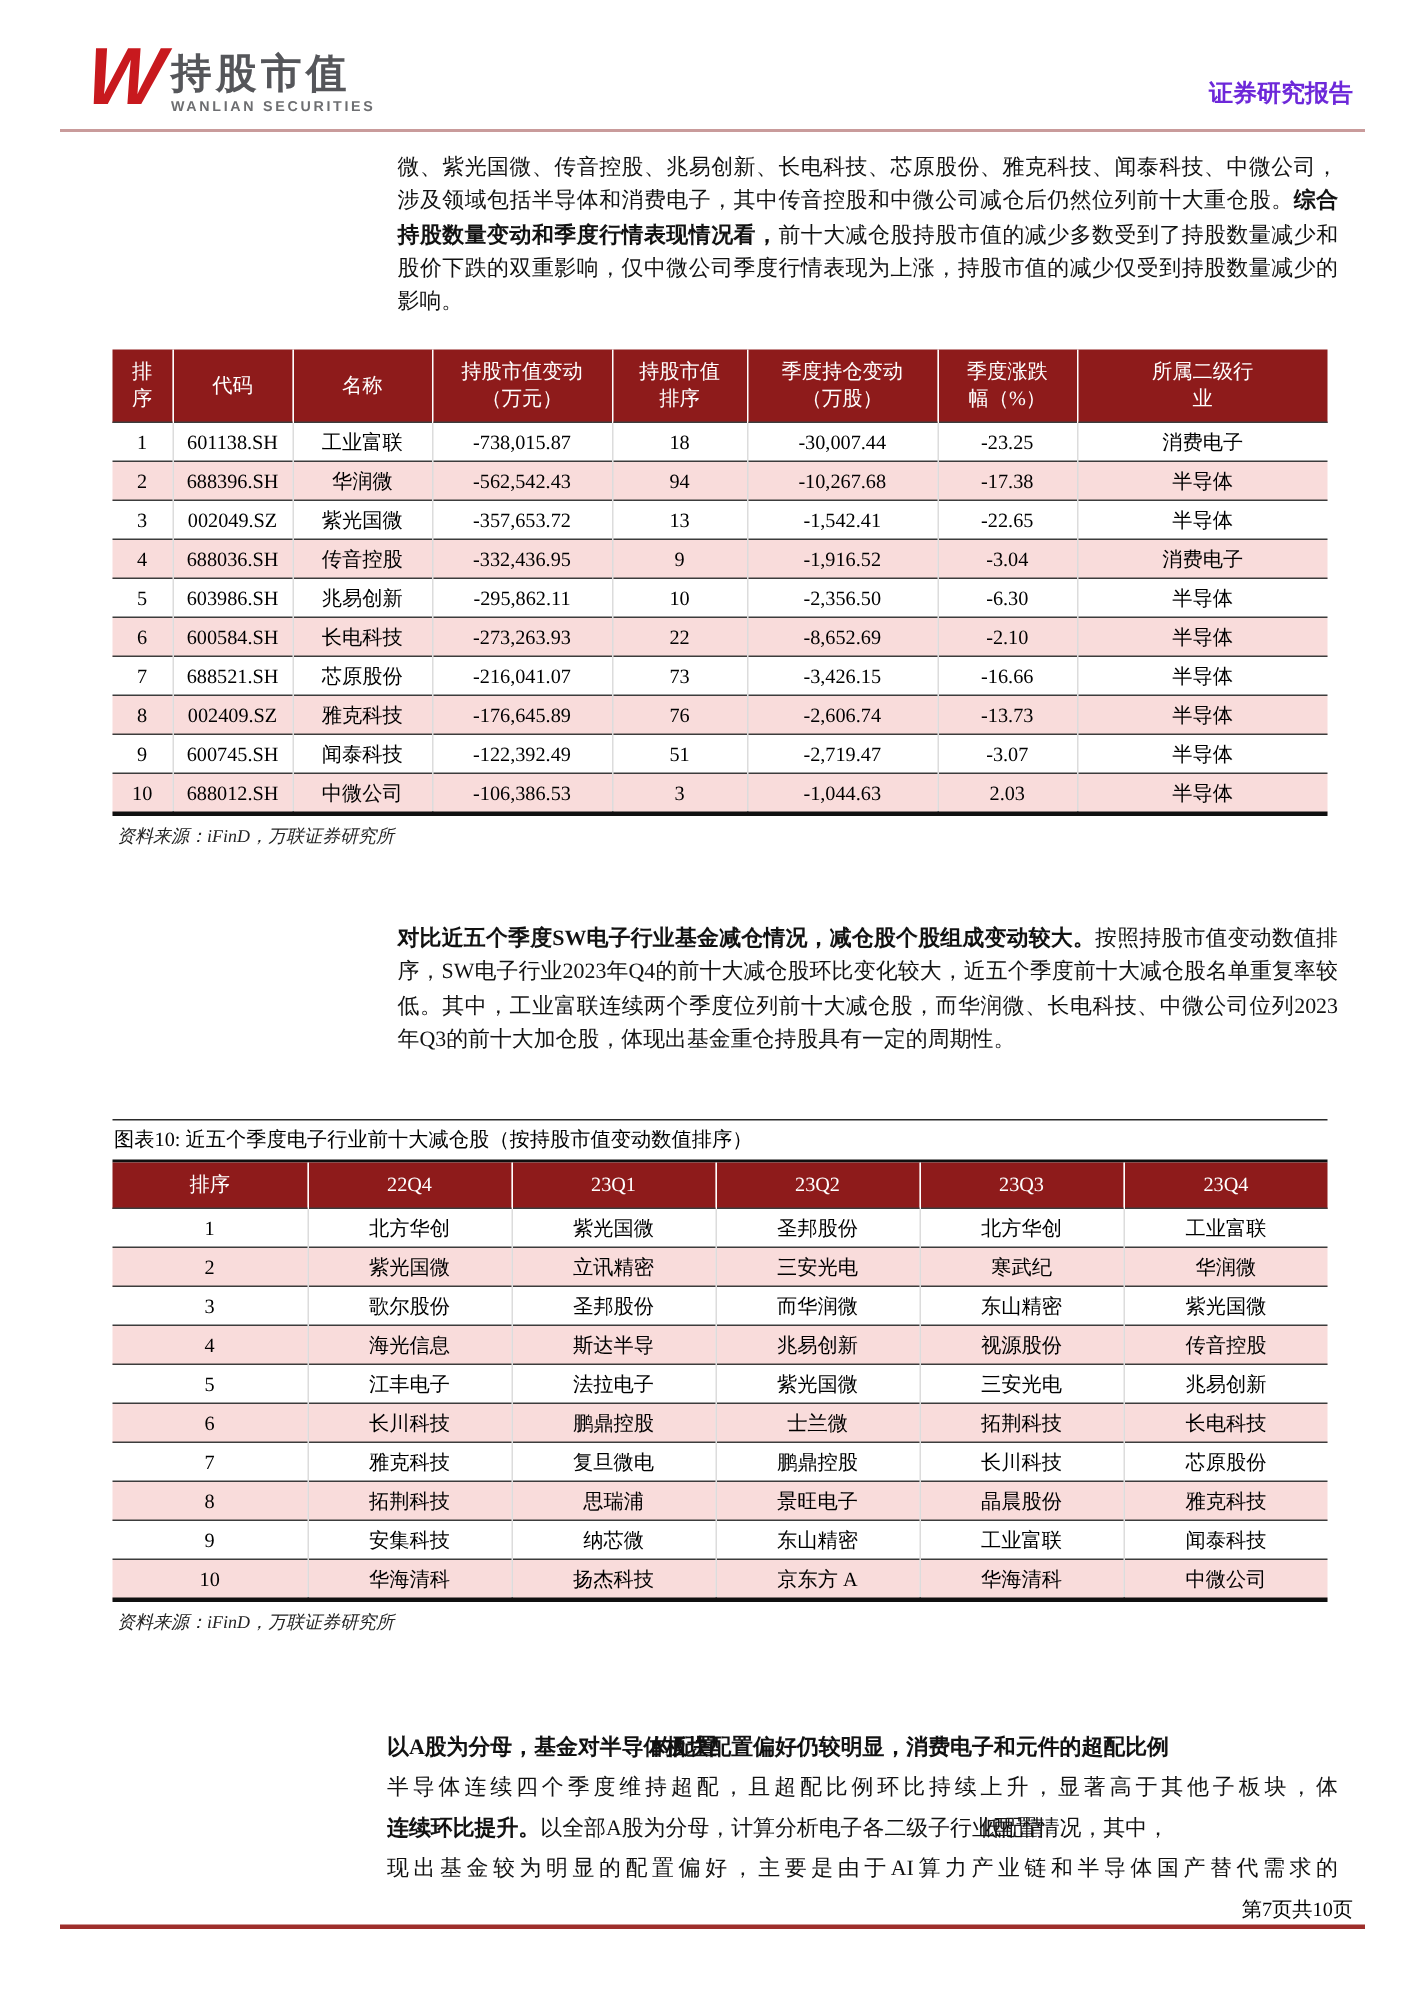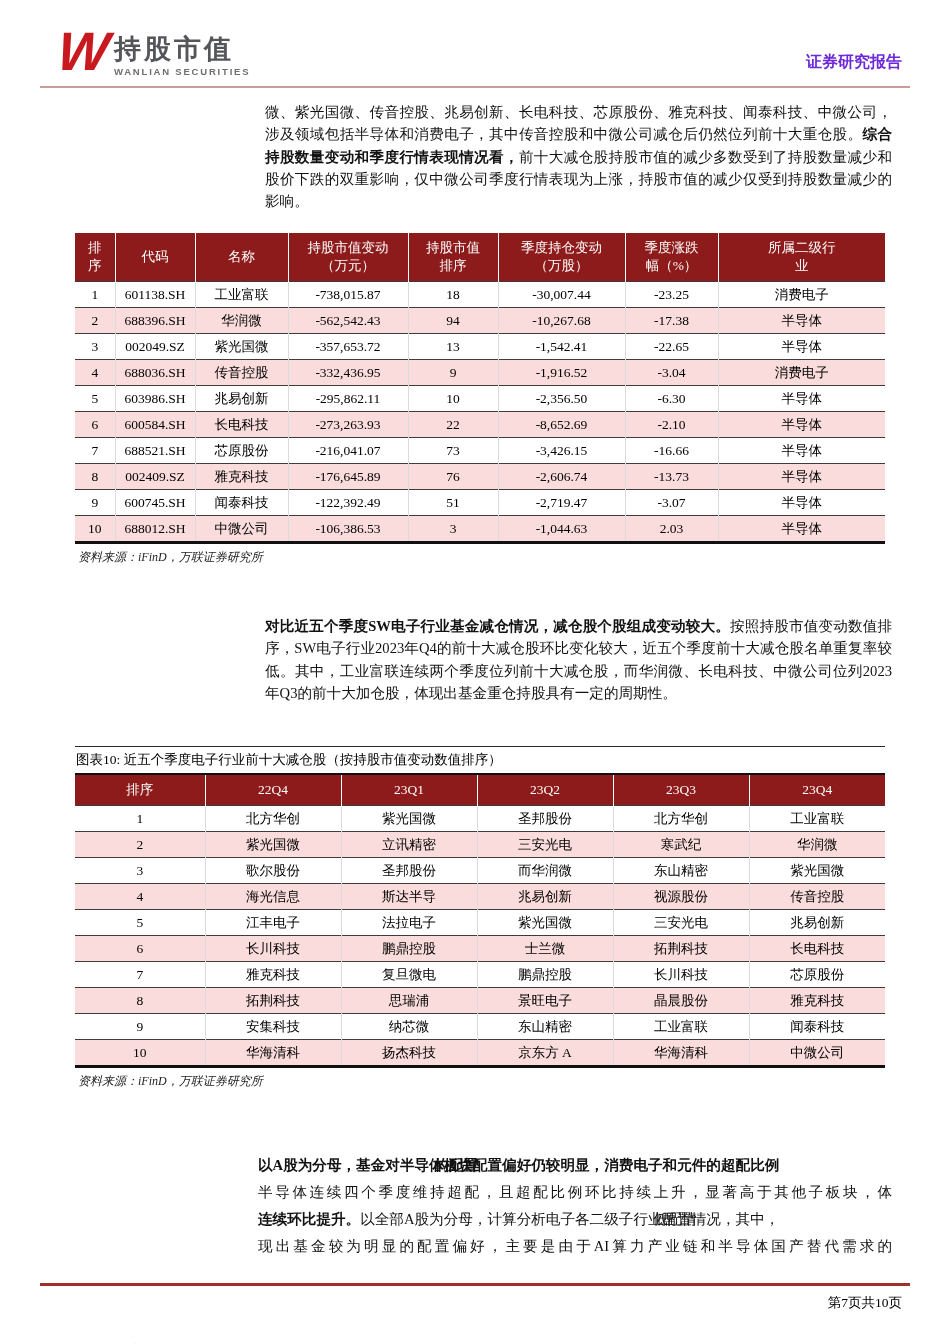--- a/index.html
+++ b/index.html
@@ -68,21 +68,21 @@
   .boldline { font-weight:bold; }
   .p3bold { font-weight:bold; }
   .just { text-align:justify; text-align-last:justify; }
   .overlap { position:relative; display:inline-block; }
   .ovl-top { position:absolute; left:5px; top:0; }
 
   
   .footer-line { position:absolute; top:1283px; left:40px; width:870px; height:3px; background:#9E2F2B; }
   .footer-left { position:absolute; left:62px; top:1294px; font-size:13.5px; color:#000;margin-top:48px; }
   .footer-left .url { margin-left:10px; }
-  .footer-right { position:absolute; right:48px; top:1294px; font-size:13.5px; color:#000; }
+  .footer-right { position:absolute; right:48px; top:1264px; font-size:13.5px; color:#000; }
 </style>
 </head>
 <body>
 
 <div class="page">
 
   <div class="logo">
     <div class="logo-w">W</div>
     <div class="logo-text">
       <div class="logo-cn">持股市值</div>

